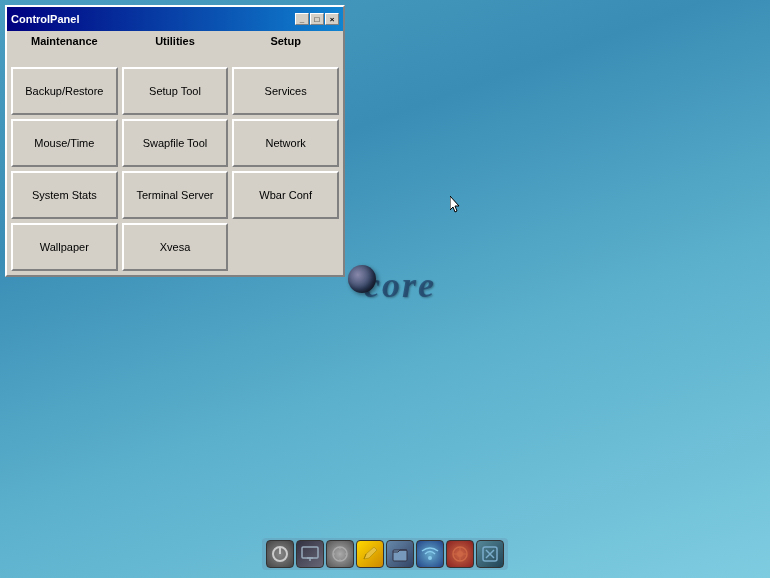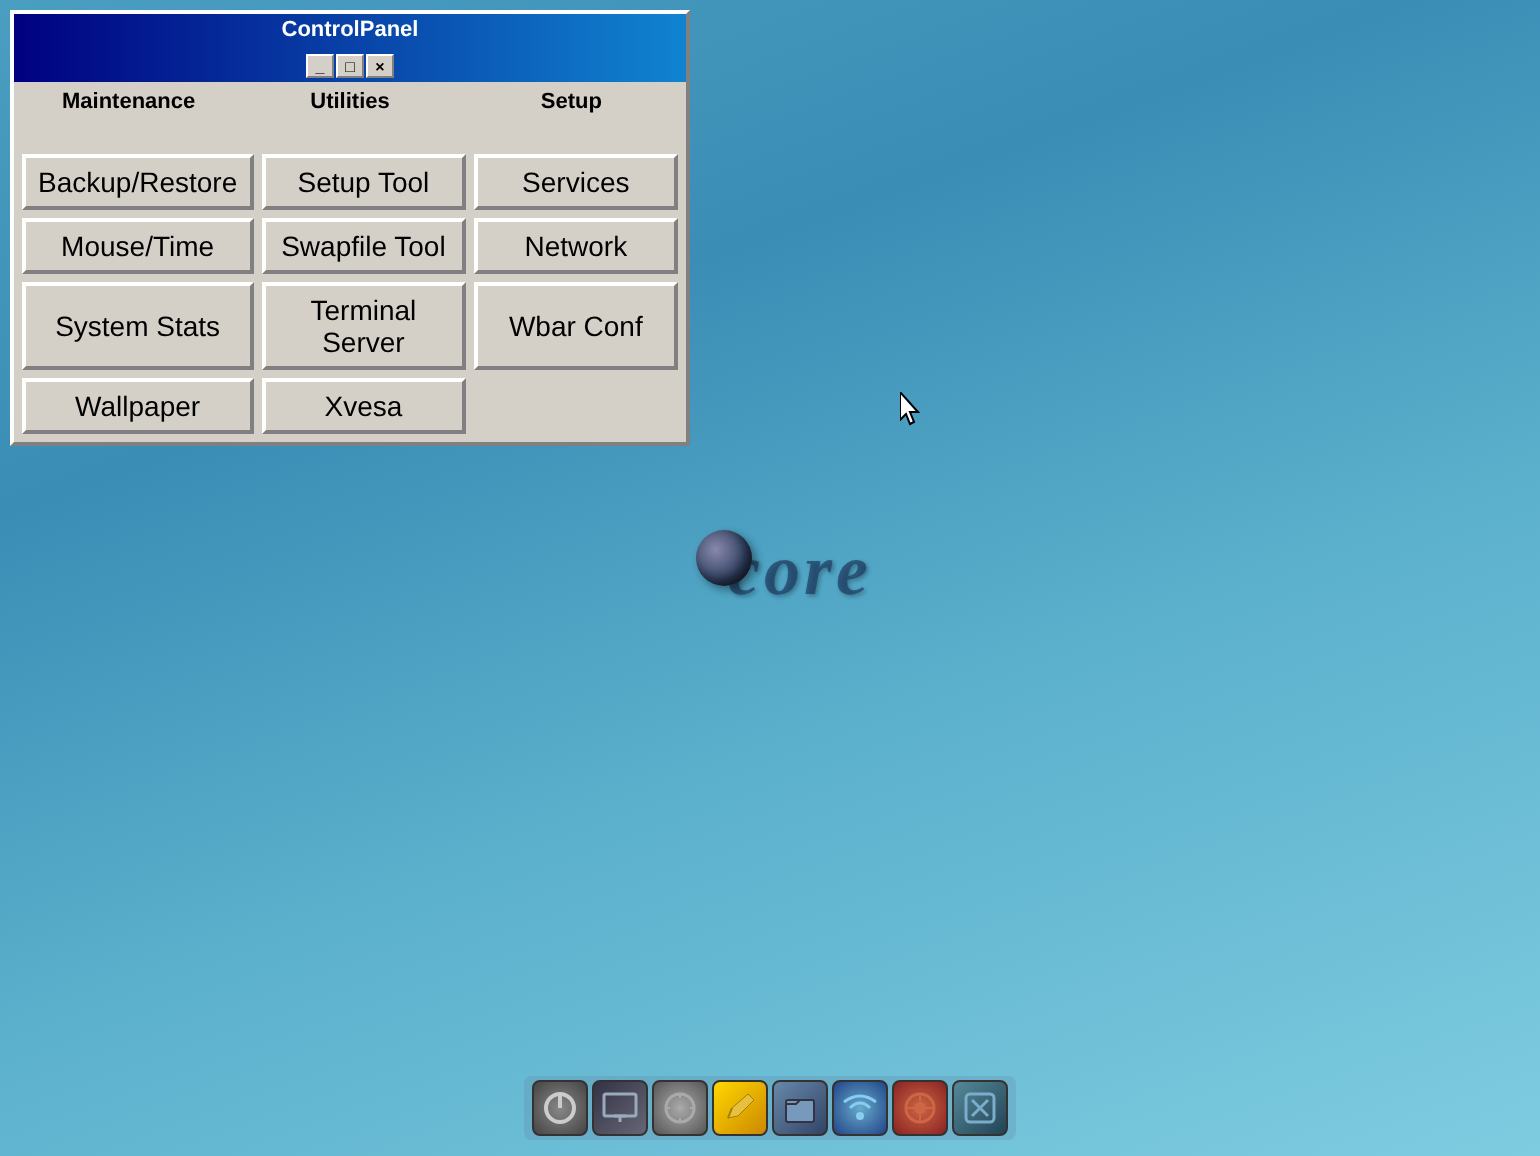--- a/index.html
+++ b/index.html
@@ -27,22 +27,21 @@
 
     .titlebar {
       background: linear-gradient(90deg, #000080, #1084d0);
       color: white;
       font-size: 11px;
       font-weight: bold;
       padding: 2px 4px;
       display: flex;
       justify-content: space-between;
       align-items: center;
-      height: 34px;
-      flex-direction: column;
+      height: 24px;
     }
 
     .titlebar-buttons {
       display: flex;
       gap: 1px;
     }
 
     .titlebar-btn {
       width: 14px;
       height: 12px;
@@ -84,22 +83,22 @@
       gap: 4px;
     }
 
     .panel-btn {
       background: #d4d0c8;
       border: 2px solid;
       border-top-color: #ffffff;
       border-left-color: #ffffff;
       border-right-color: #808080;
       border-bottom-color: #808080;
-      padding: 4px 6px;
-      font-size: 14px;
+      padding: 16px 6px;
+      font-size: 11px;
       cursor: pointer;
       text-align: center;
       color: #000;
       min-height: 26px;
     }
 
     
     .cursor {
       position: absolute;
       top: 196px;

